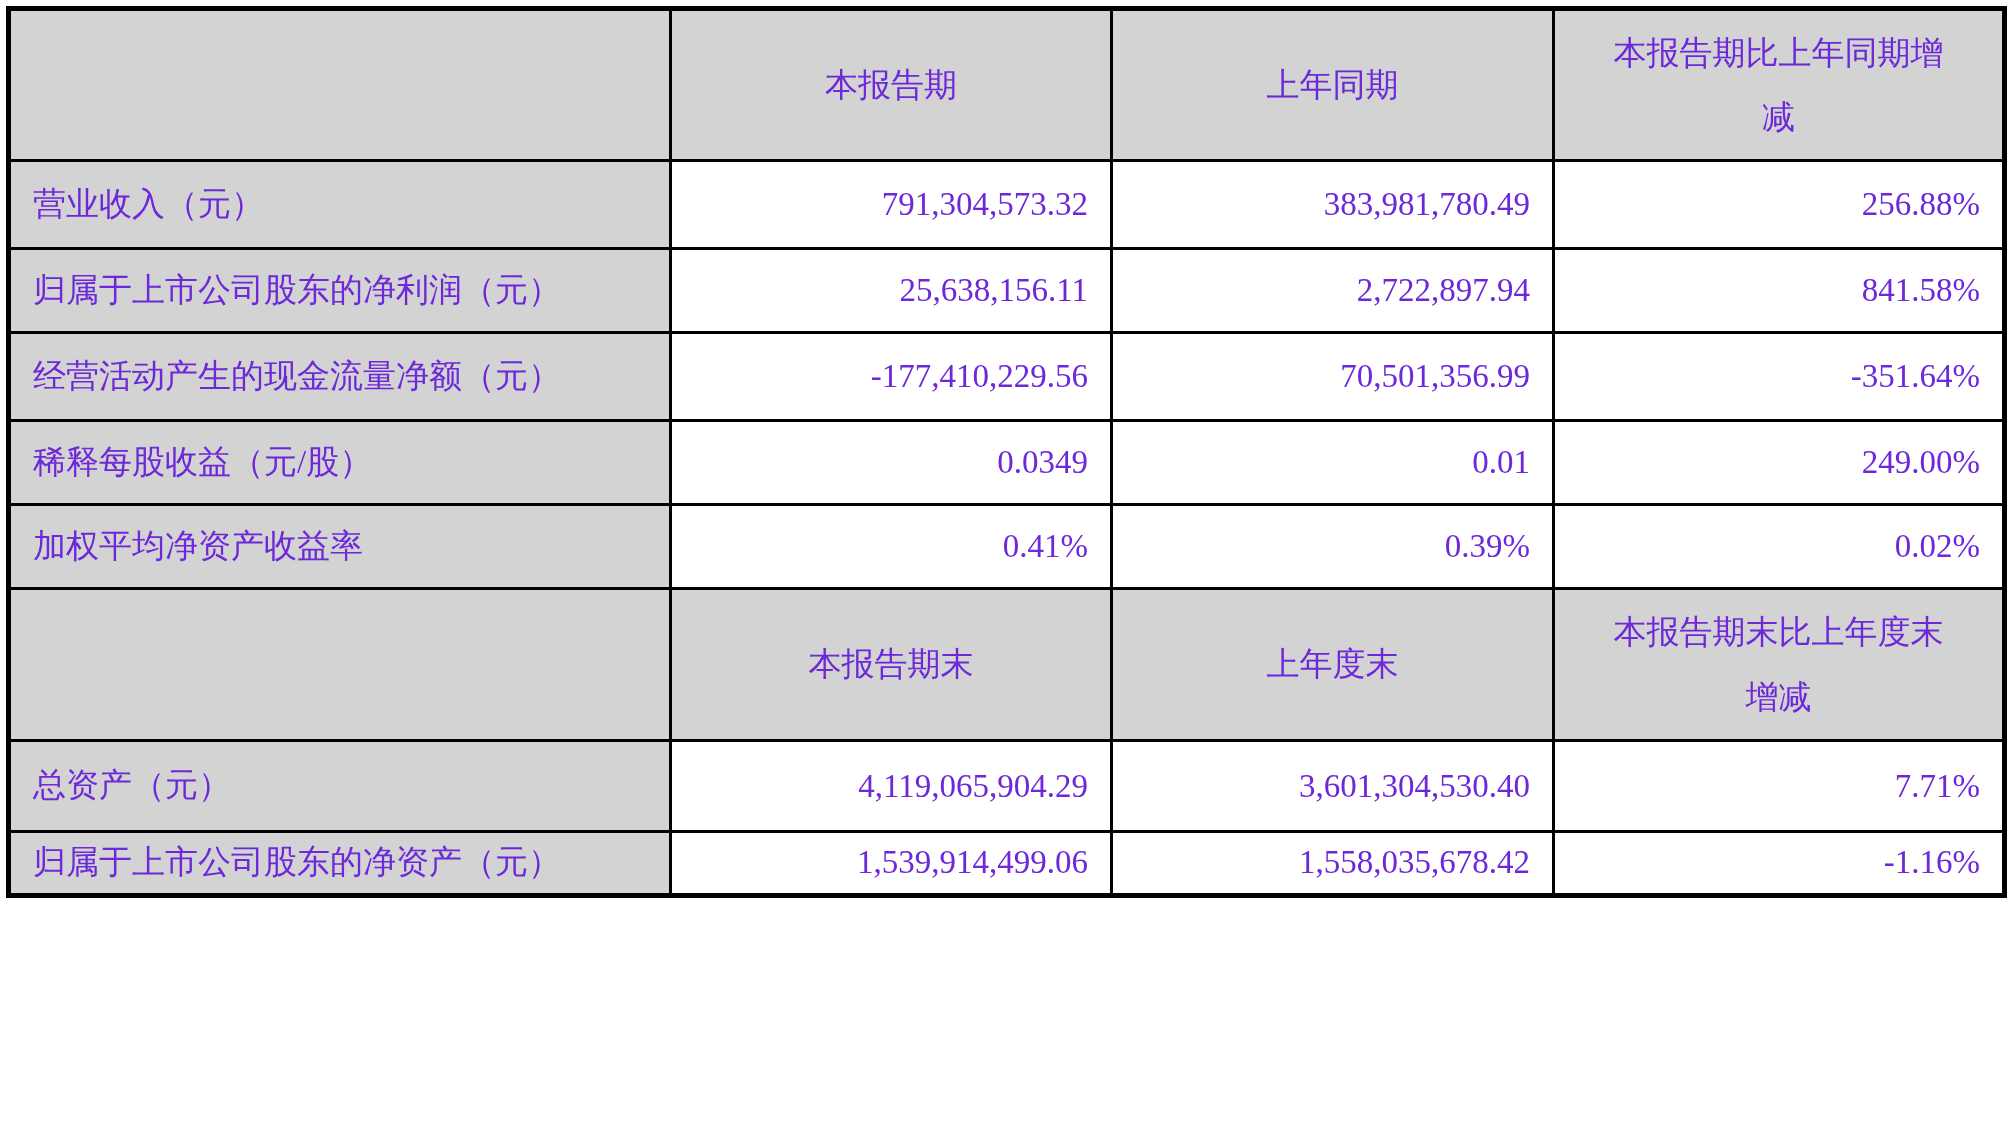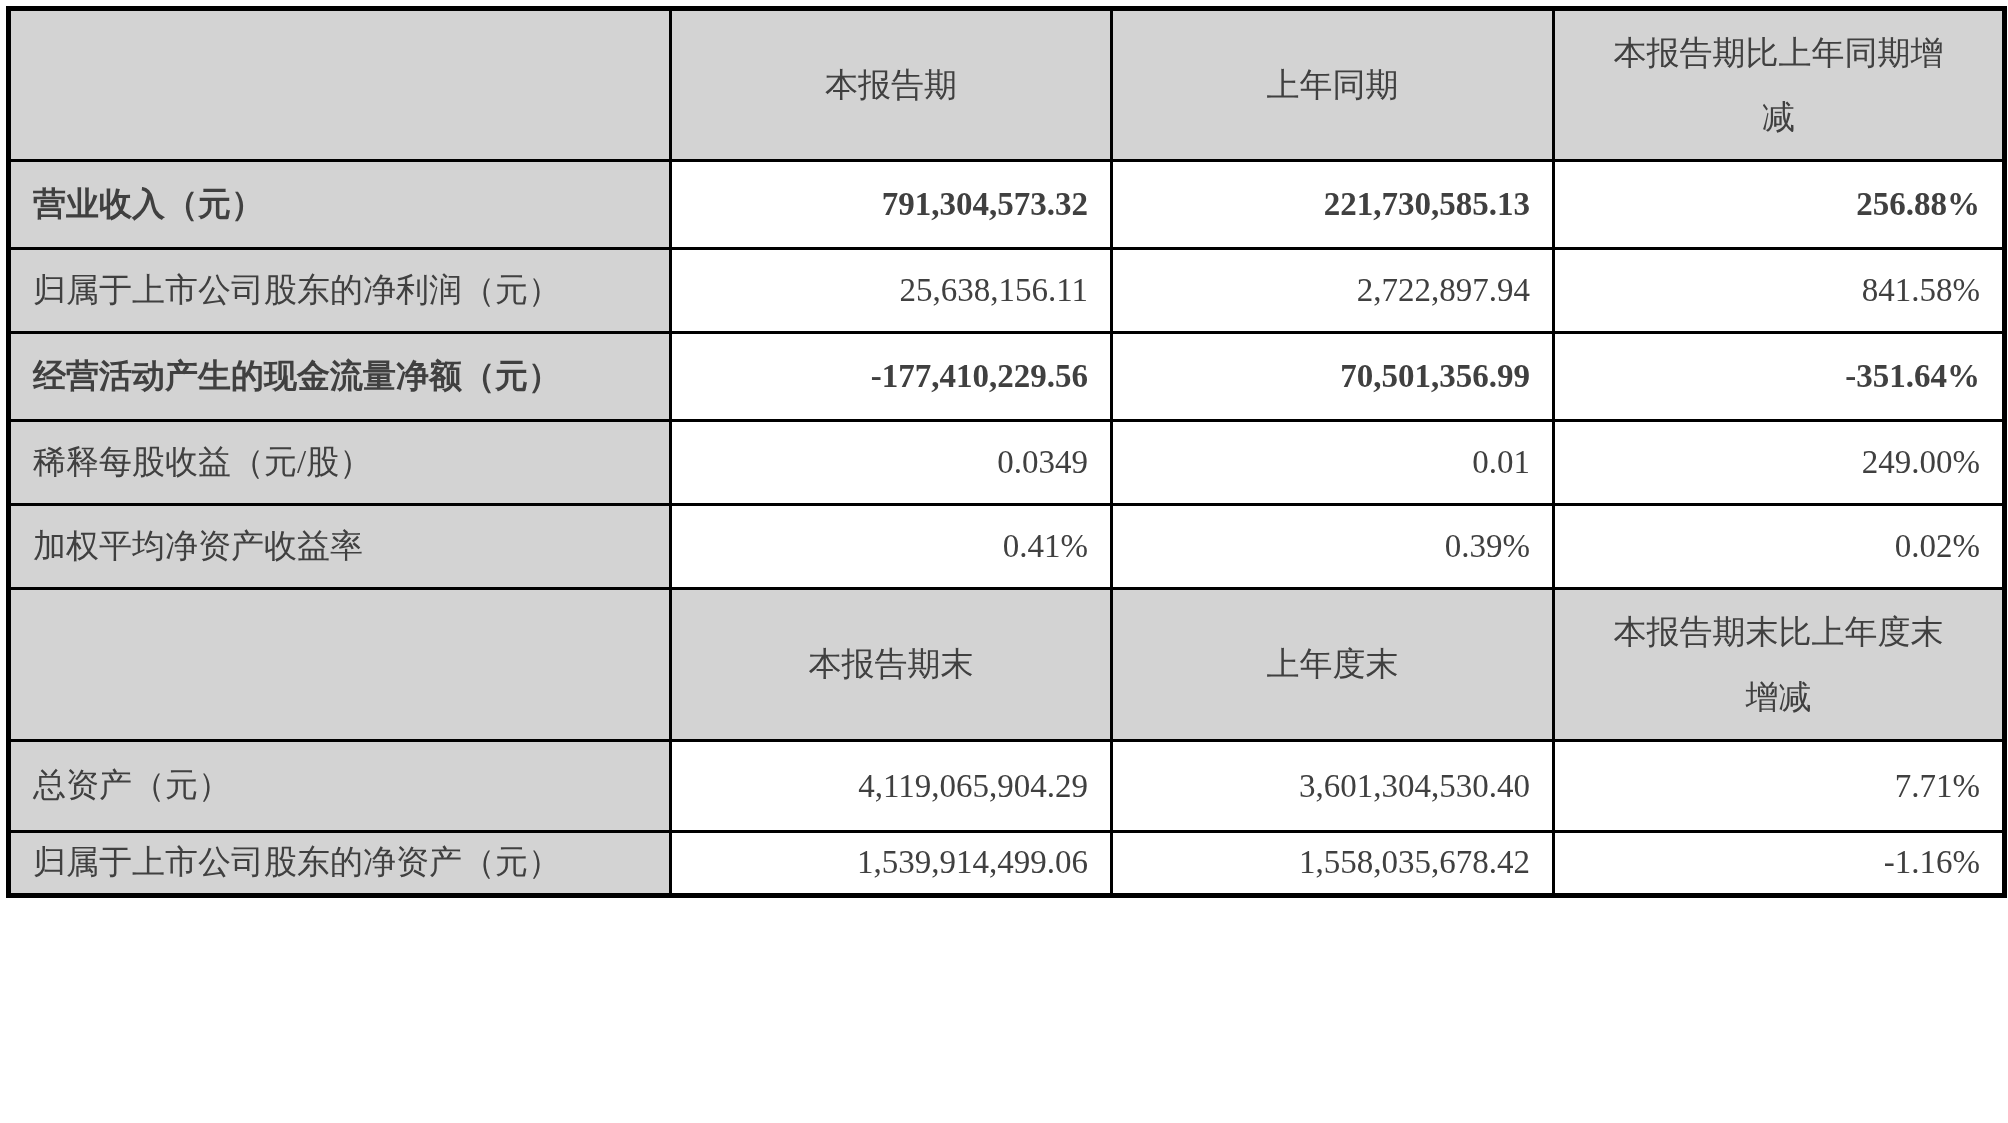--- a/index.html
+++ b/index.html
@@ -7,38 +7,38 @@
     padding: 0;
     background: #ffffff;
   }
   .page {
     width: 2008px;
     height: 1123px;
     box-sizing: border-box;
     padding: 6px 6px;
     background: #ffffff;
     font-family: "Liberation Serif", "DejaVu Serif", serif;
-    color: #404040;
+    color: #6d28d9;
   }
   table.fin {
     border-collapse: collapse;
     table-layout: fixed;
     width: 1996px;
     border: 5px solid #000000;
   }
   table.fin td {
     border: 3px solid #000000;
     font-size: 33px;
     vertical-align: middle;
     box-sizing: border-box;
     overflow: hidden;
   }
   
   tr.h-header  { height: 152px; }
-  tr.h-std     { height: 88px; font-weight: bold; }
+  tr.h-std     { height: 88px; }
   tr.h-med     { height: 84px; font-family: Liberation Serif, serif; }
   tr.h-tall    { height: 145px; }
   tr.h-last    { height: 61px; }
   tr.h-asset   { height: 91px; }
 
   
   td.label {
     background: #d3d3d3;
     text-align: left;
     padding-left: 22px;
@@ -78,21 +78,21 @@
         <td class="label"></td>
         <td class="hdr">本报告期</td>
         <td class="hdr">上年同期</td>
         <td class="hdr">本报告期比上年同期增
 减</td>
       </tr>
 
       <tr class="h-std">
         <td class="label">营业收入（元）</td>
         <td class="val">791,304,573.32</td>
-        <td class="val">221,730,585.13</td>
+        <td class="val">383,981,780.49</td>
         <td class="val">256.88%</td>
       </tr>
 
       <tr class="h-med">
         <td class="label">归属于上市公司股东的净利润（元）</td>
         <td class="val">25,638,156.11</td>
         <td class="val">2,722,897.94</td>
         <td class="val">841.58%</td>
       </tr>
 

